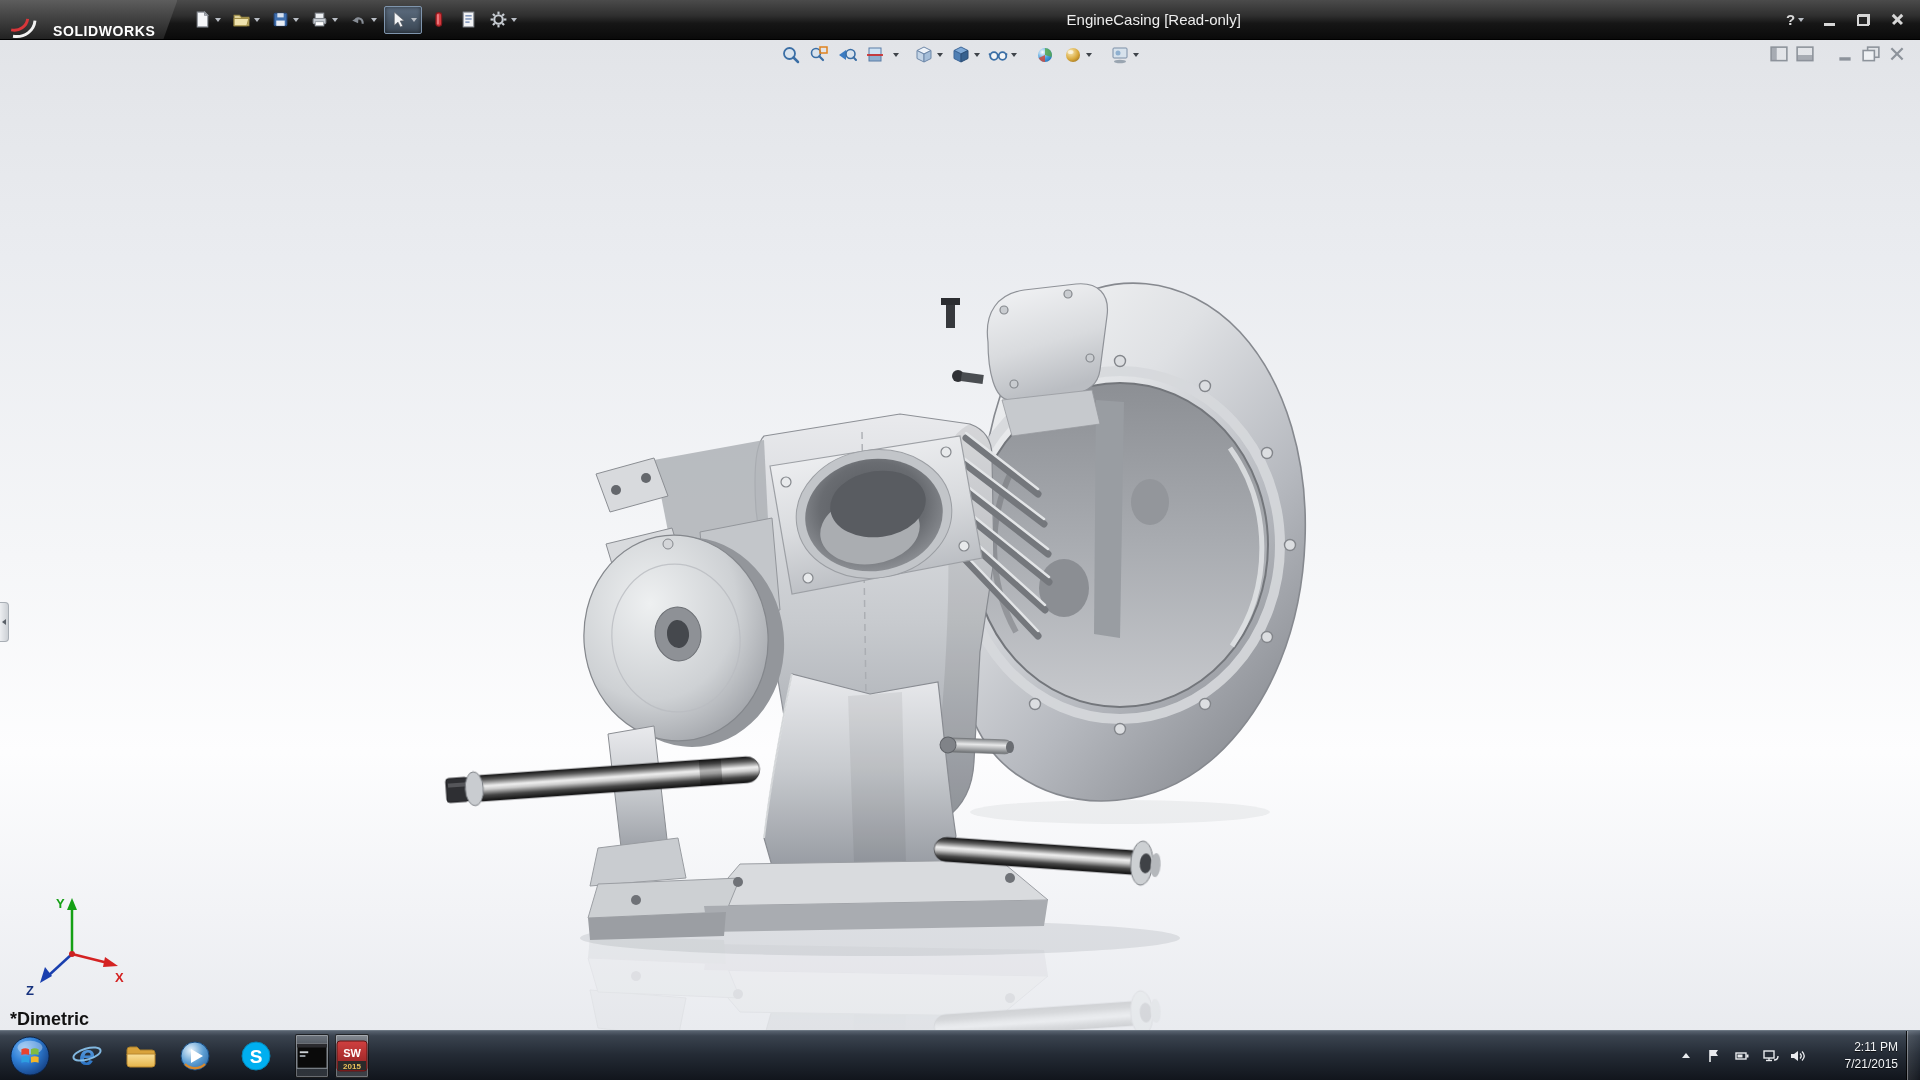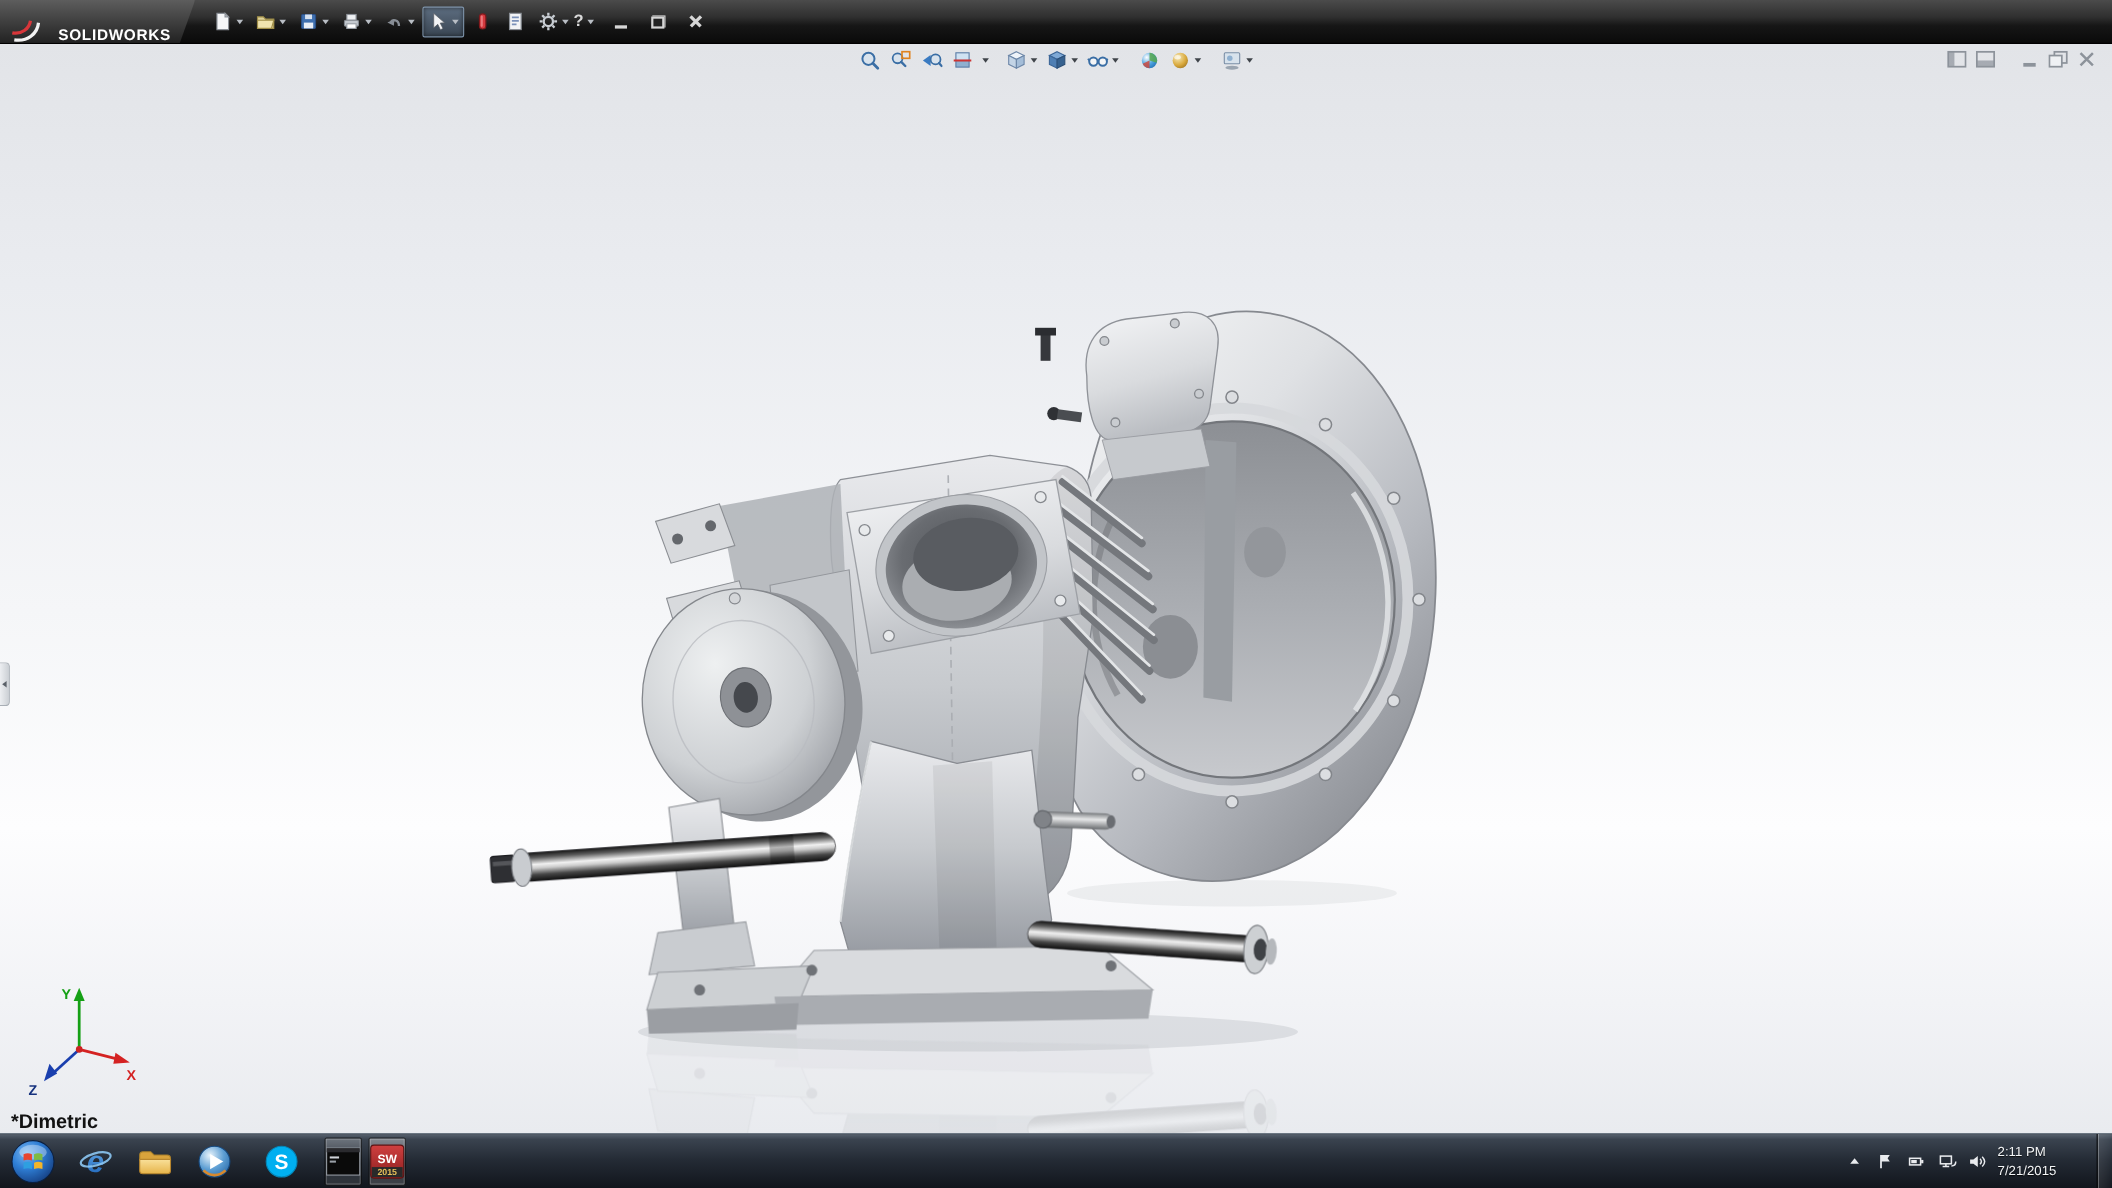--- a/index.html
+++ b/index.html
@@ -63,21 +63,21 @@
     background:linear-gradient(180deg,#58626f 0%,#3a434f 10%,#242b35 48%,#11151c 100%);
     border-top:1px solid #6b7682;padding-left:4px;z-index:40;}
   .start{width:52px;height:48px;display:flex;align-items:center;justify-content:center;margin-right:4px;}
   .tb-item{width:48px;height:44px;display:flex;align-items:center;justify-content:center;border-radius:2px;margin:0 3px;}
   .tb-item.running{width:34px;background:linear-gradient(180deg,rgba(255,255,255,.26),rgba(255,255,255,.06) 55%,rgba(255,255,255,.12));
     border:1px solid rgba(0,0,0,.65);box-shadow:inset 0 0 0 1px rgba(255,255,255,.28);}
   .tb-item.active{background:linear-gradient(180deg,rgba(255,255,255,.38),rgba(255,255,255,.10) 55%,rgba(255,255,255,.18));}
   .tray{margin-left:auto;display:flex;align-items:center;}
   .tray-btn{width:28px;height:44px;display:flex;align-items:center;justify-content:center;}
   .tray-caret{width:0;height:0;border-left:4px solid transparent;border-right:4px solid transparent;border-bottom:5px solid #e9ebee;}
-  .clock{width:82px;text-align:left;color:#f3f5f7;font-size:12px;line-height:1.35;margin:0 8px 0 4px;
+  .clock{width:82px;text-align:right;color:#f3f5f7;font-size:12px;line-height:1.35;margin:0 8px 0 4px;
     text-shadow:0 1px 1px rgba(0,0,0,.8);}
   .show-desktop{width:14px;height:50px;border-left:1px solid rgba(0,0,0,.85);
     box-shadow:inset 1px 0 0 rgba(255,255,255,.35);
     background:linear-gradient(90deg,rgba(255,255,255,.10),rgba(255,255,255,.02));}
 </style>
 </head>
 <body>
 
 <div class="screen">
 
@@ -159,20 +159,21 @@
             <line x1="12.5" y1="12.5" x2="14.3" y2="14.3"></line>
               <line x1="5.5" y1="12.5" x2="3.7" y2="14.3"></line>
             <line x1="12.5" y1="5.5" x2="14.3" y2="3.7"></line>
               <line x1="5.5" y1="5.5" x2="3.7" y2="3.7"></line>
           </g>
         </svg>
           <span class="caret"></span>
       </div>
     </div>
 
+    <div class="tb-title">EngineCasing [Read-only]</div>
 
     <div class="winctl">
       <div class="winbtn">
         <span class="help">?</span>
         <span class="caret"></span>
       </div>
       <div class="winbtn">
           <span class="glyph-min"></span>
         </div>
       <div class="winbtn">

